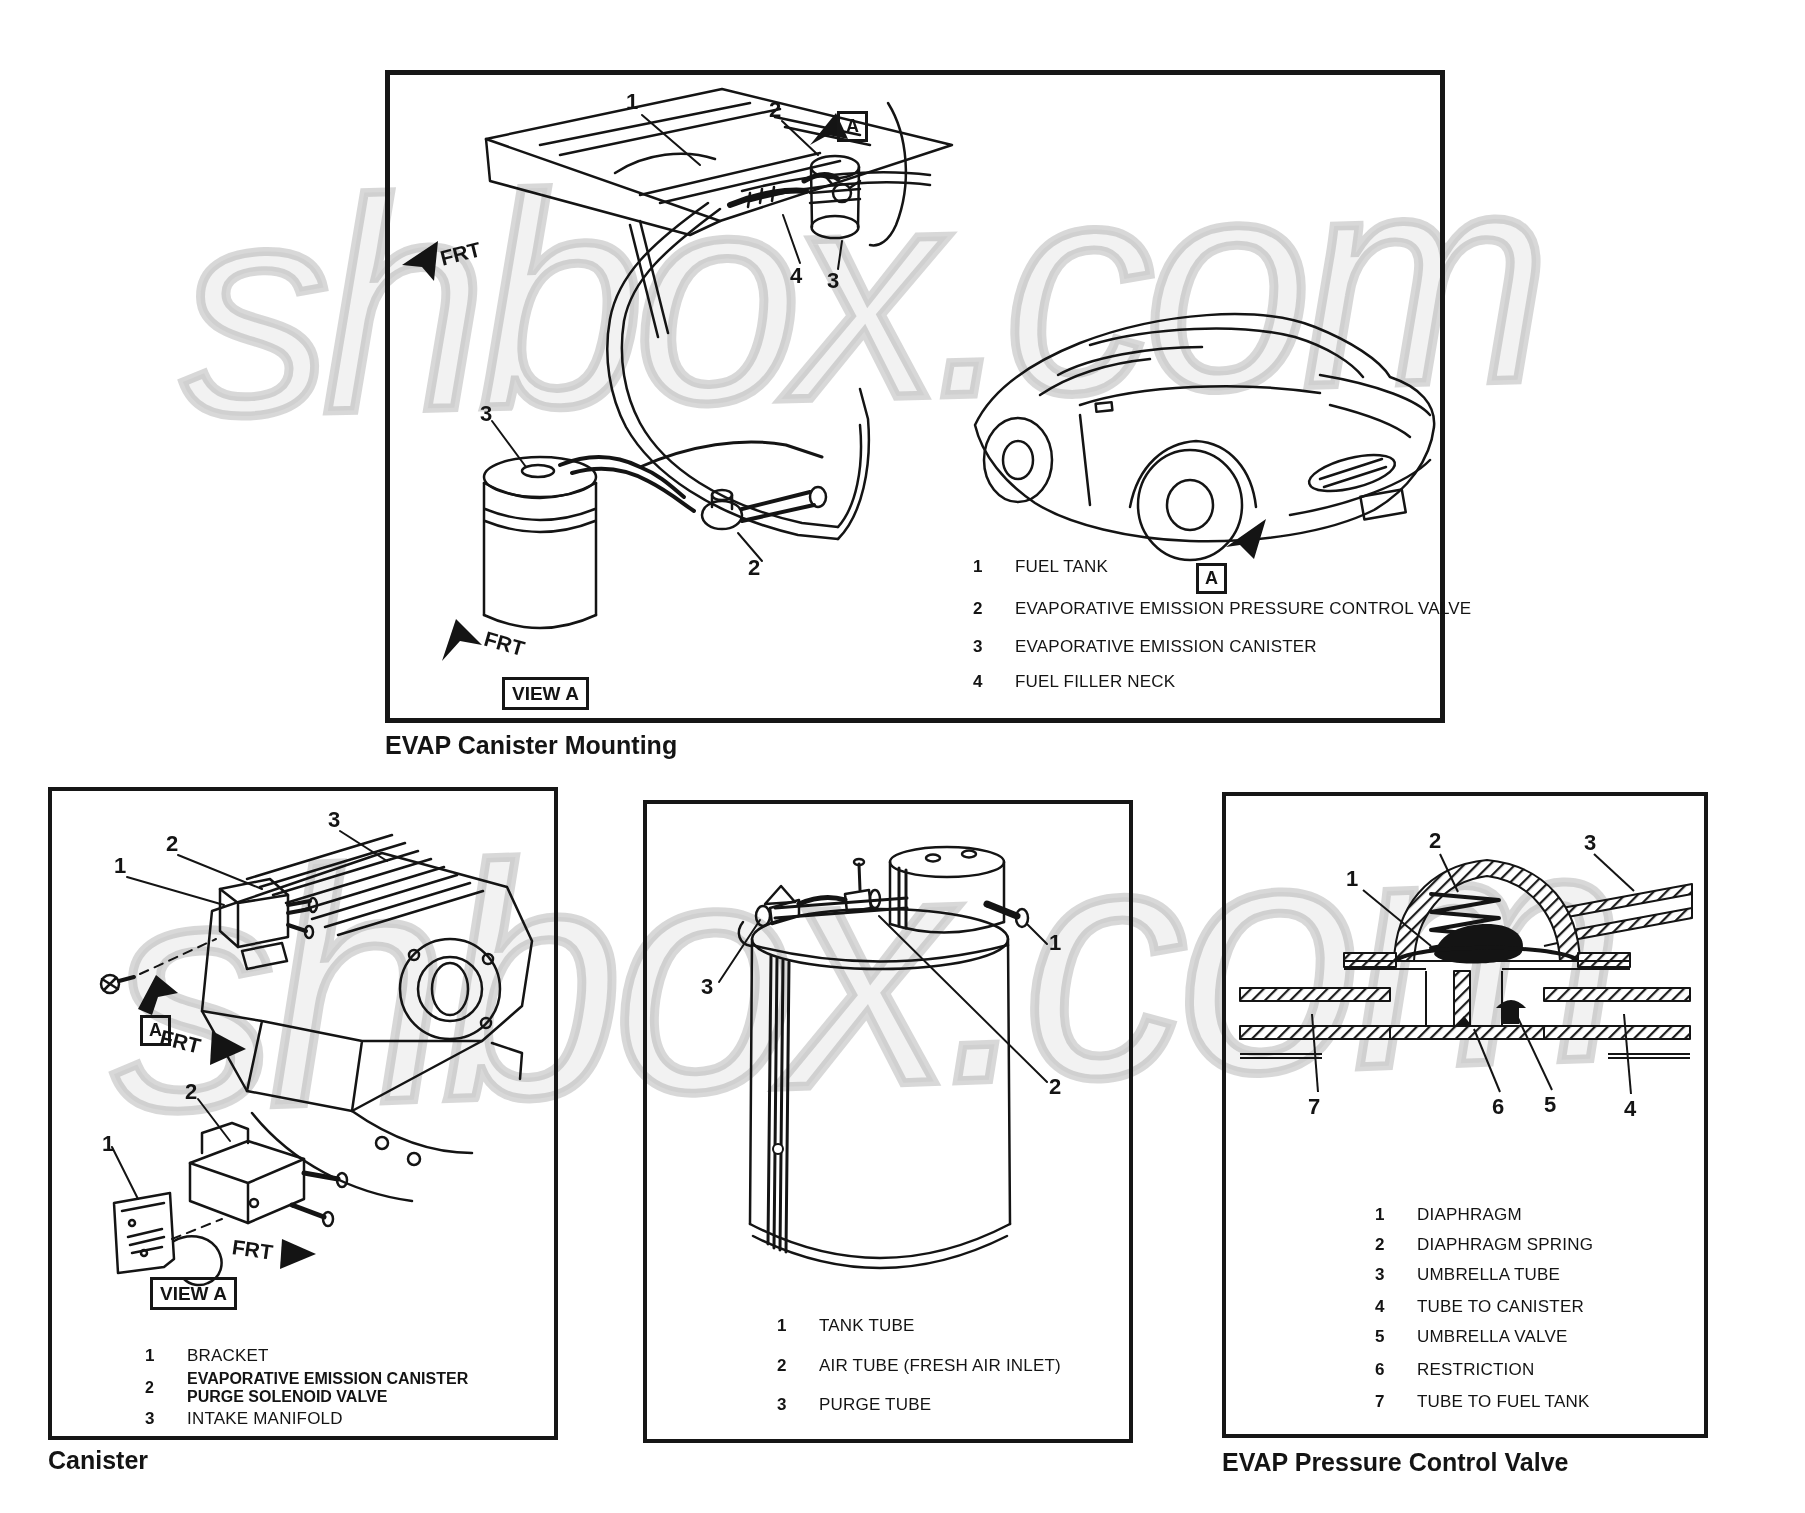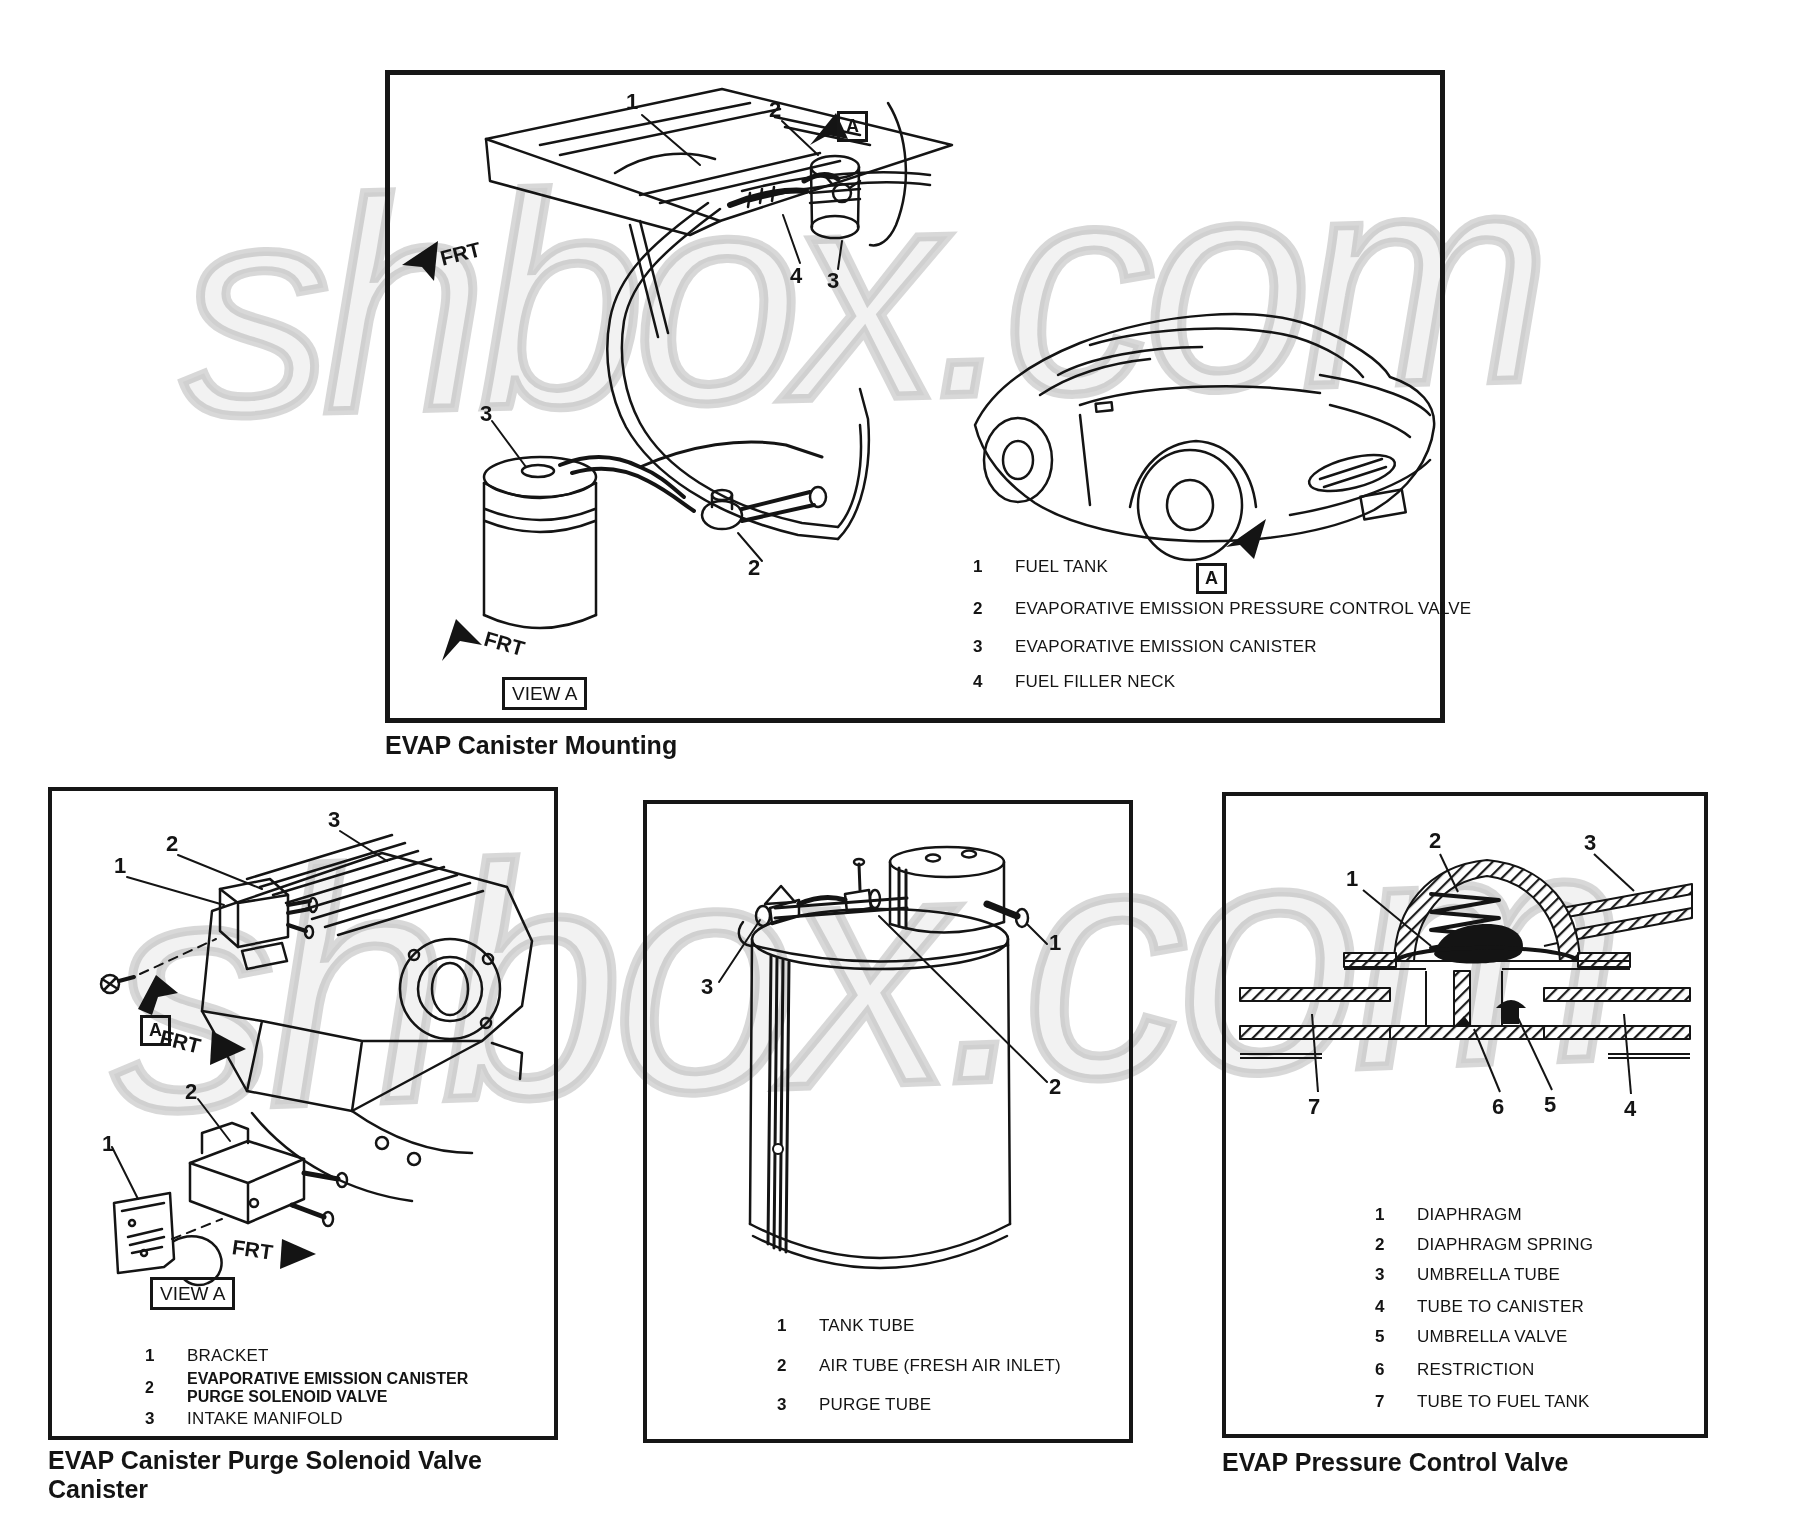--- a/index.html
+++ b/index.html
@@ -8,21 +8,21 @@
   .panel{position:absolute;border:4px solid #161616;box-sizing:border-box;background:transparent;z-index:10;}
   .panel svg{position:absolute;left:0;top:0;z-index:11;}
   .wm{position:absolute;font-style:italic;font-weight:400;white-space:nowrap;pointer-events:none;z-index:4;
       color:rgba(168,168,168,0.15);-webkit-text-stroke:9px rgba(158,158,158,0.40);letter-spacing:-10px;
       font-family:"Liberation Sans",sans-serif;}
   #wm1{left:180px;top:120px;font-size:300px;transform:rotate(-1.5deg);}
   #wm2{left:110px;top:780px;font-size:330px;transform:rotate(-2deg);}
   .co{position:absolute;font-weight:700;font-size:22px;line-height:22px;z-index:13;}
   .abox{position:absolute;border:3px solid #161616;width:25px;height:25px;line-height:25px;text-align:center;
         font-weight:700;font-size:18px;z-index:13;}
-  .vbox{position:absolute;border:3px solid #161616;padding:0 7px;font-weight:400;font-size:19px;line-height:27px;z-index:13;}
+  .vbox{position:absolute;border:3px solid #161616;padding:0 7px;font-weight:700;font-size:19px;line-height:27px;z-index:13;}
   .frt{position:absolute;font-weight:700;font-size:21px;line-height:21px;z-index:13;}
   .lg{position:absolute;display:flex;z-index:13;white-space:nowrap;}
   .lg-num{font-weight:700;font-size:17px;width:42px;flex:0 0 42px;}
   .lg-label{font-weight:400;font-size:17px;letter-spacing:0.2px;}
   .lg2{position:absolute;z-index:13;white-space:nowrap;font-weight:700;font-size:16px;line-height:18px;}
   .panel-title{position:absolute;text-align:left;font-weight:700;font-size:25px;line-height:29px;z-index:13;}
 </style>
 </head>
 <body>
 
@@ -233,21 +233,20 @@
     </div>
     <span class="lg2" style="left:93px;top:588px">2</span>
     <span class="lg2" style="left:135px;top:579px">EVAPORATIVE EMISSION CANISTER</span>
     <span class="lg2" style="left:135px;top:597px">PURGE SOLENOID VALVE</span>
     <div class="lg" style="left:93px;top:618px">
       <span class="lg-num">3</span>
       <span class="lg-label">INTAKE MANIFOLD</span>
     </div>
   </div>
   <div class="panel-title" style="left:48px;top:1446px;width:510px;">
-    <div>EVAP Canister Purge Solenoid Valve</div>
     <div>Canister</div>
   </div>
 
   <div class="panel" style="left:643px;top:800px;width:490px;height:643px;">
     <svg width="482" height="635" viewBox="0 0 482 635" aria-hidden="true">
       <g stroke="#141414" stroke-width="2.5" fill="none" stroke-linecap="round" stroke-linejoin="round">
 
         <ellipse cx="233" cy="135" rx="128" ry="30"></ellipse>
         <path d="M105,141 Q233,174 361,141"></path>
         <path d="M105,135 L103,420 M361,135 L363,420"></path>

